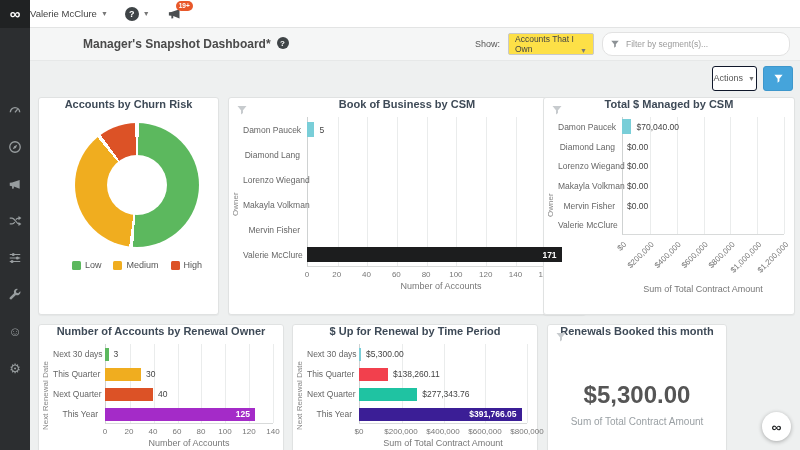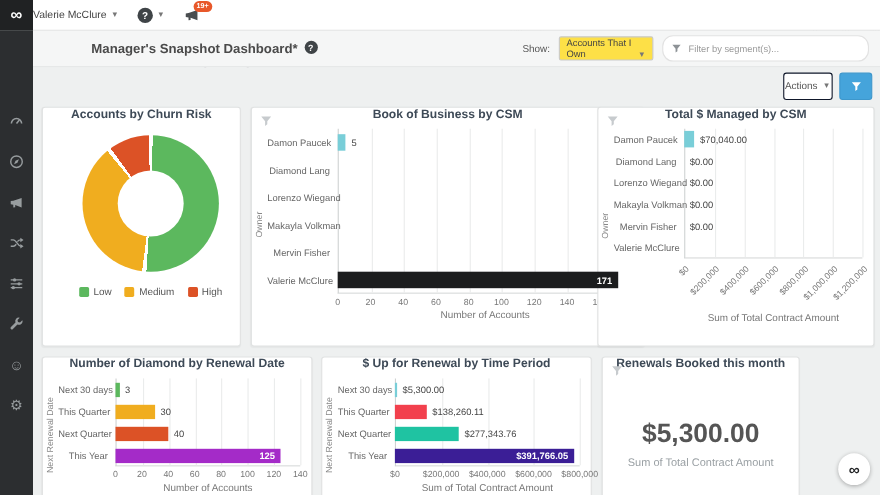--- a/index.html
+++ b/index.html
@@ -361,21 +361,21 @@
             <span style="right: 33.3333%;">$800,000</span>
             <span style="right: 16.6667%;">$1,000,000</span>
             <span style="right: 0%;">$1,200,000</span>
           </div>
         <div class="xtitle">Sum of Total Contract Amount</div>
       </div>
     </div>
   </div>
 
   <div class="card cardD">
-    <div class="ctitle">Number of Diamond by Renewal Date</div>
+    <div class="ctitle">Number of Accounts by Renewal Owner</div>
     <div class="hbar" style="--lbl:52px; --barh:13px; --rows:80px">
       <div class="ytitle">Next Renewal Date</div>
       <div class="plotcol">
         <div class="rows">
             <div class="grid">
               <div class="gl" style="left: 14.2857%;"></div>
               <div class="gl" style="left: 28.5714%;"></div>
               <div class="gl" style="left: 42.8571%;"></div>
               <div class="gl" style="left: 57.1429%;"></div>
               <div class="gl" style="left: 71.4286%;"></div>

